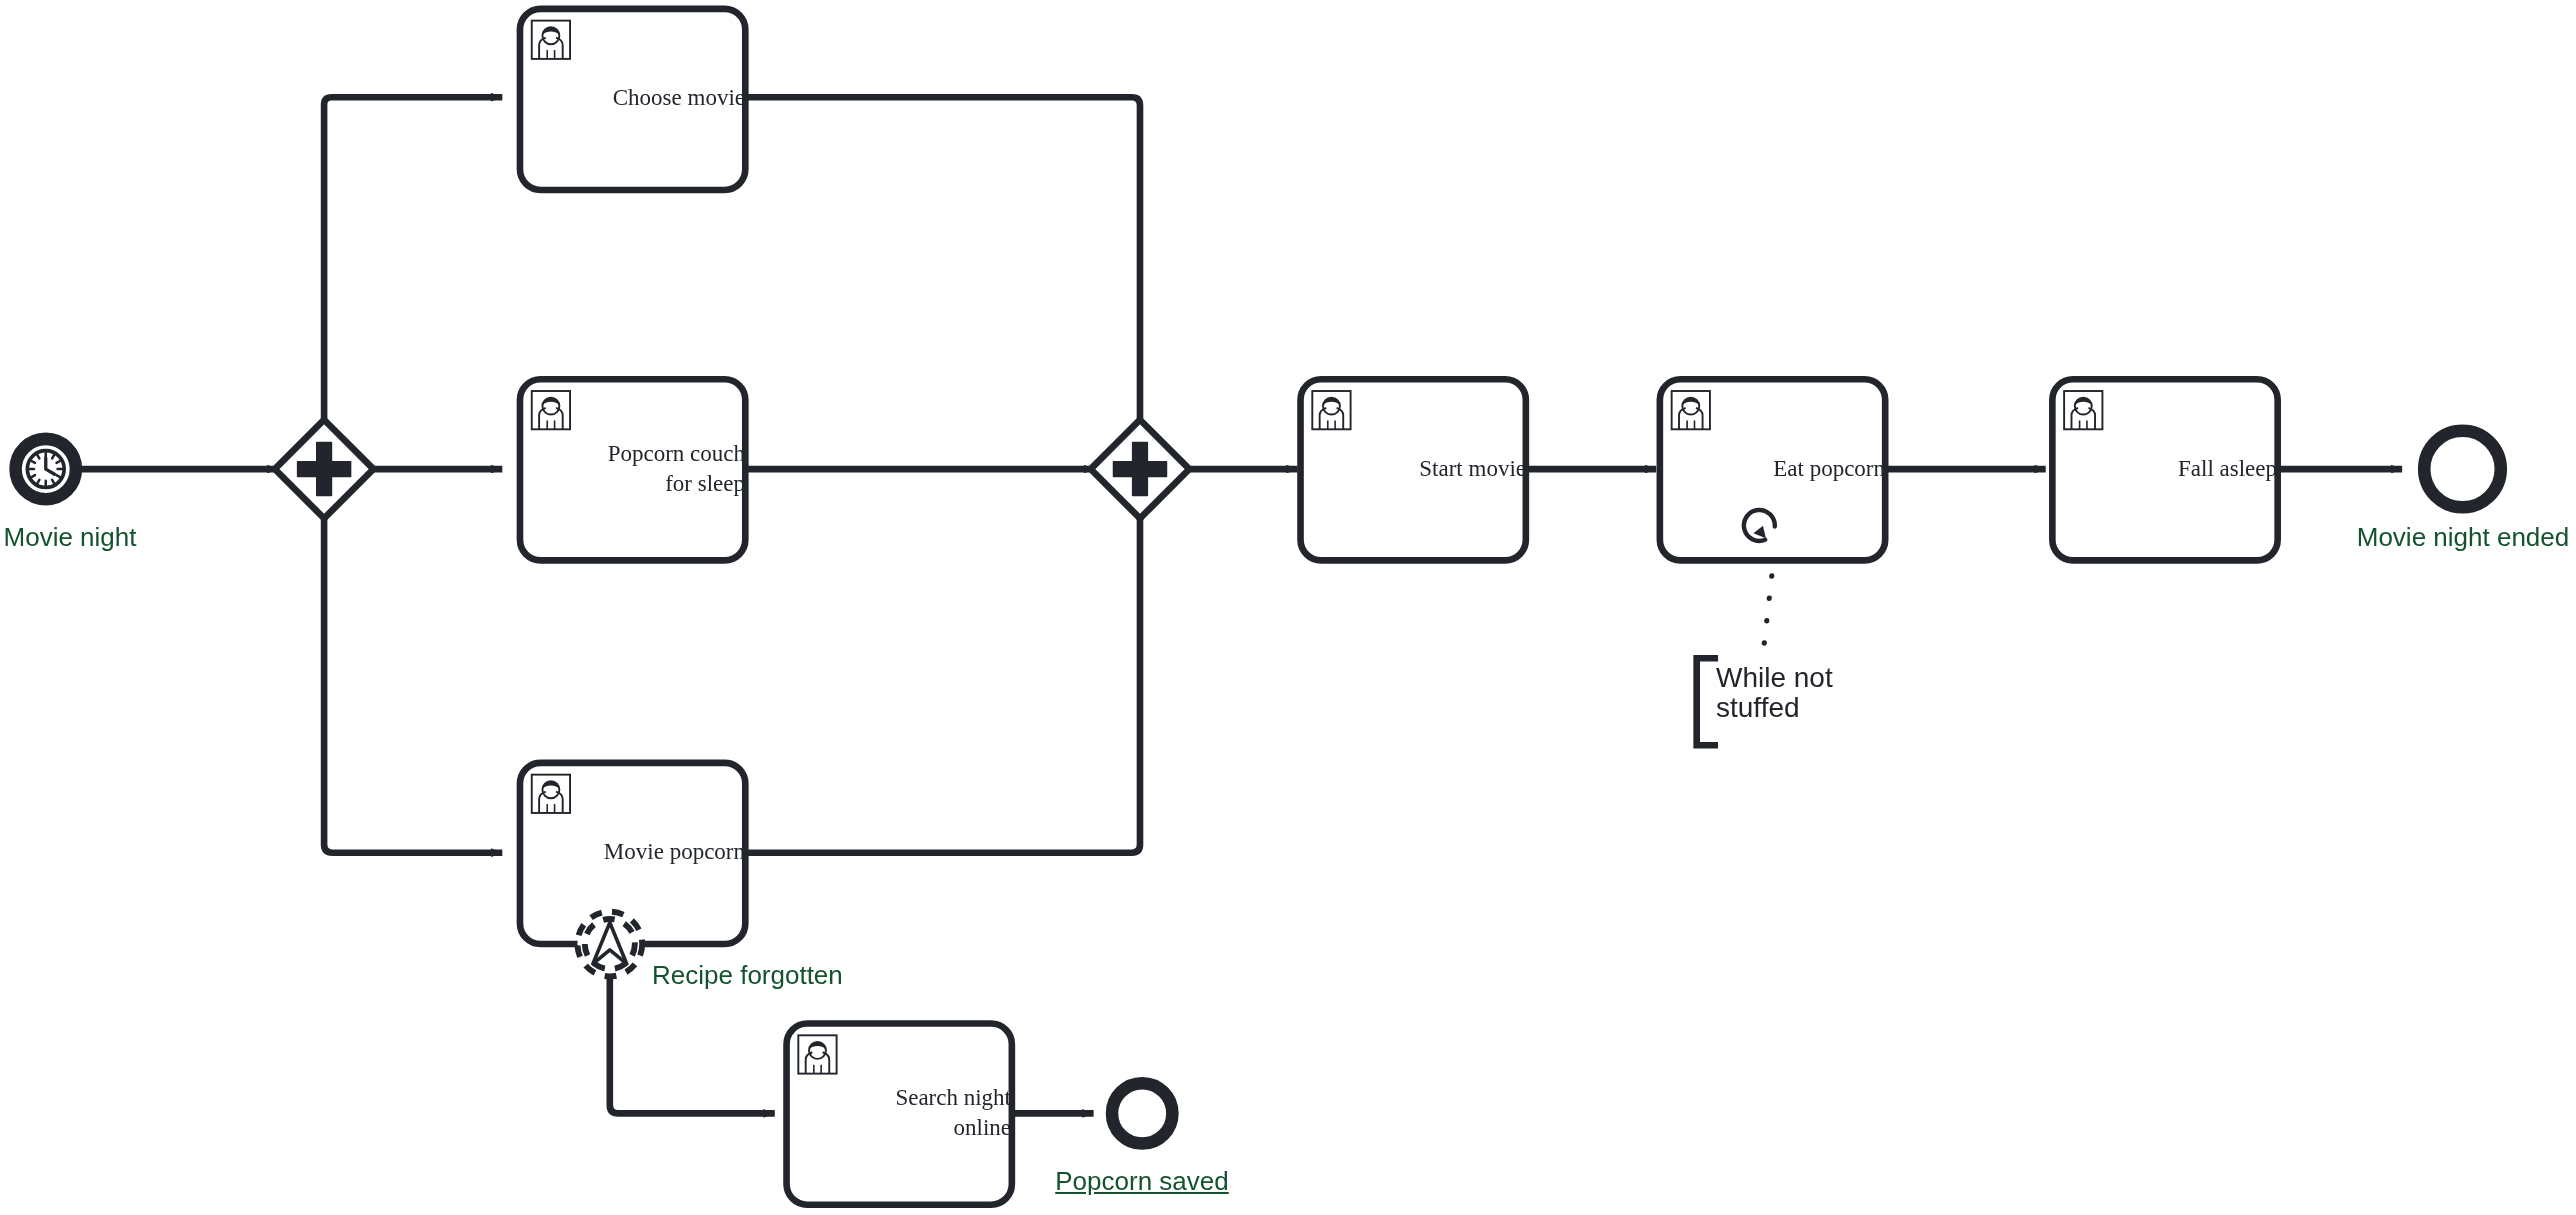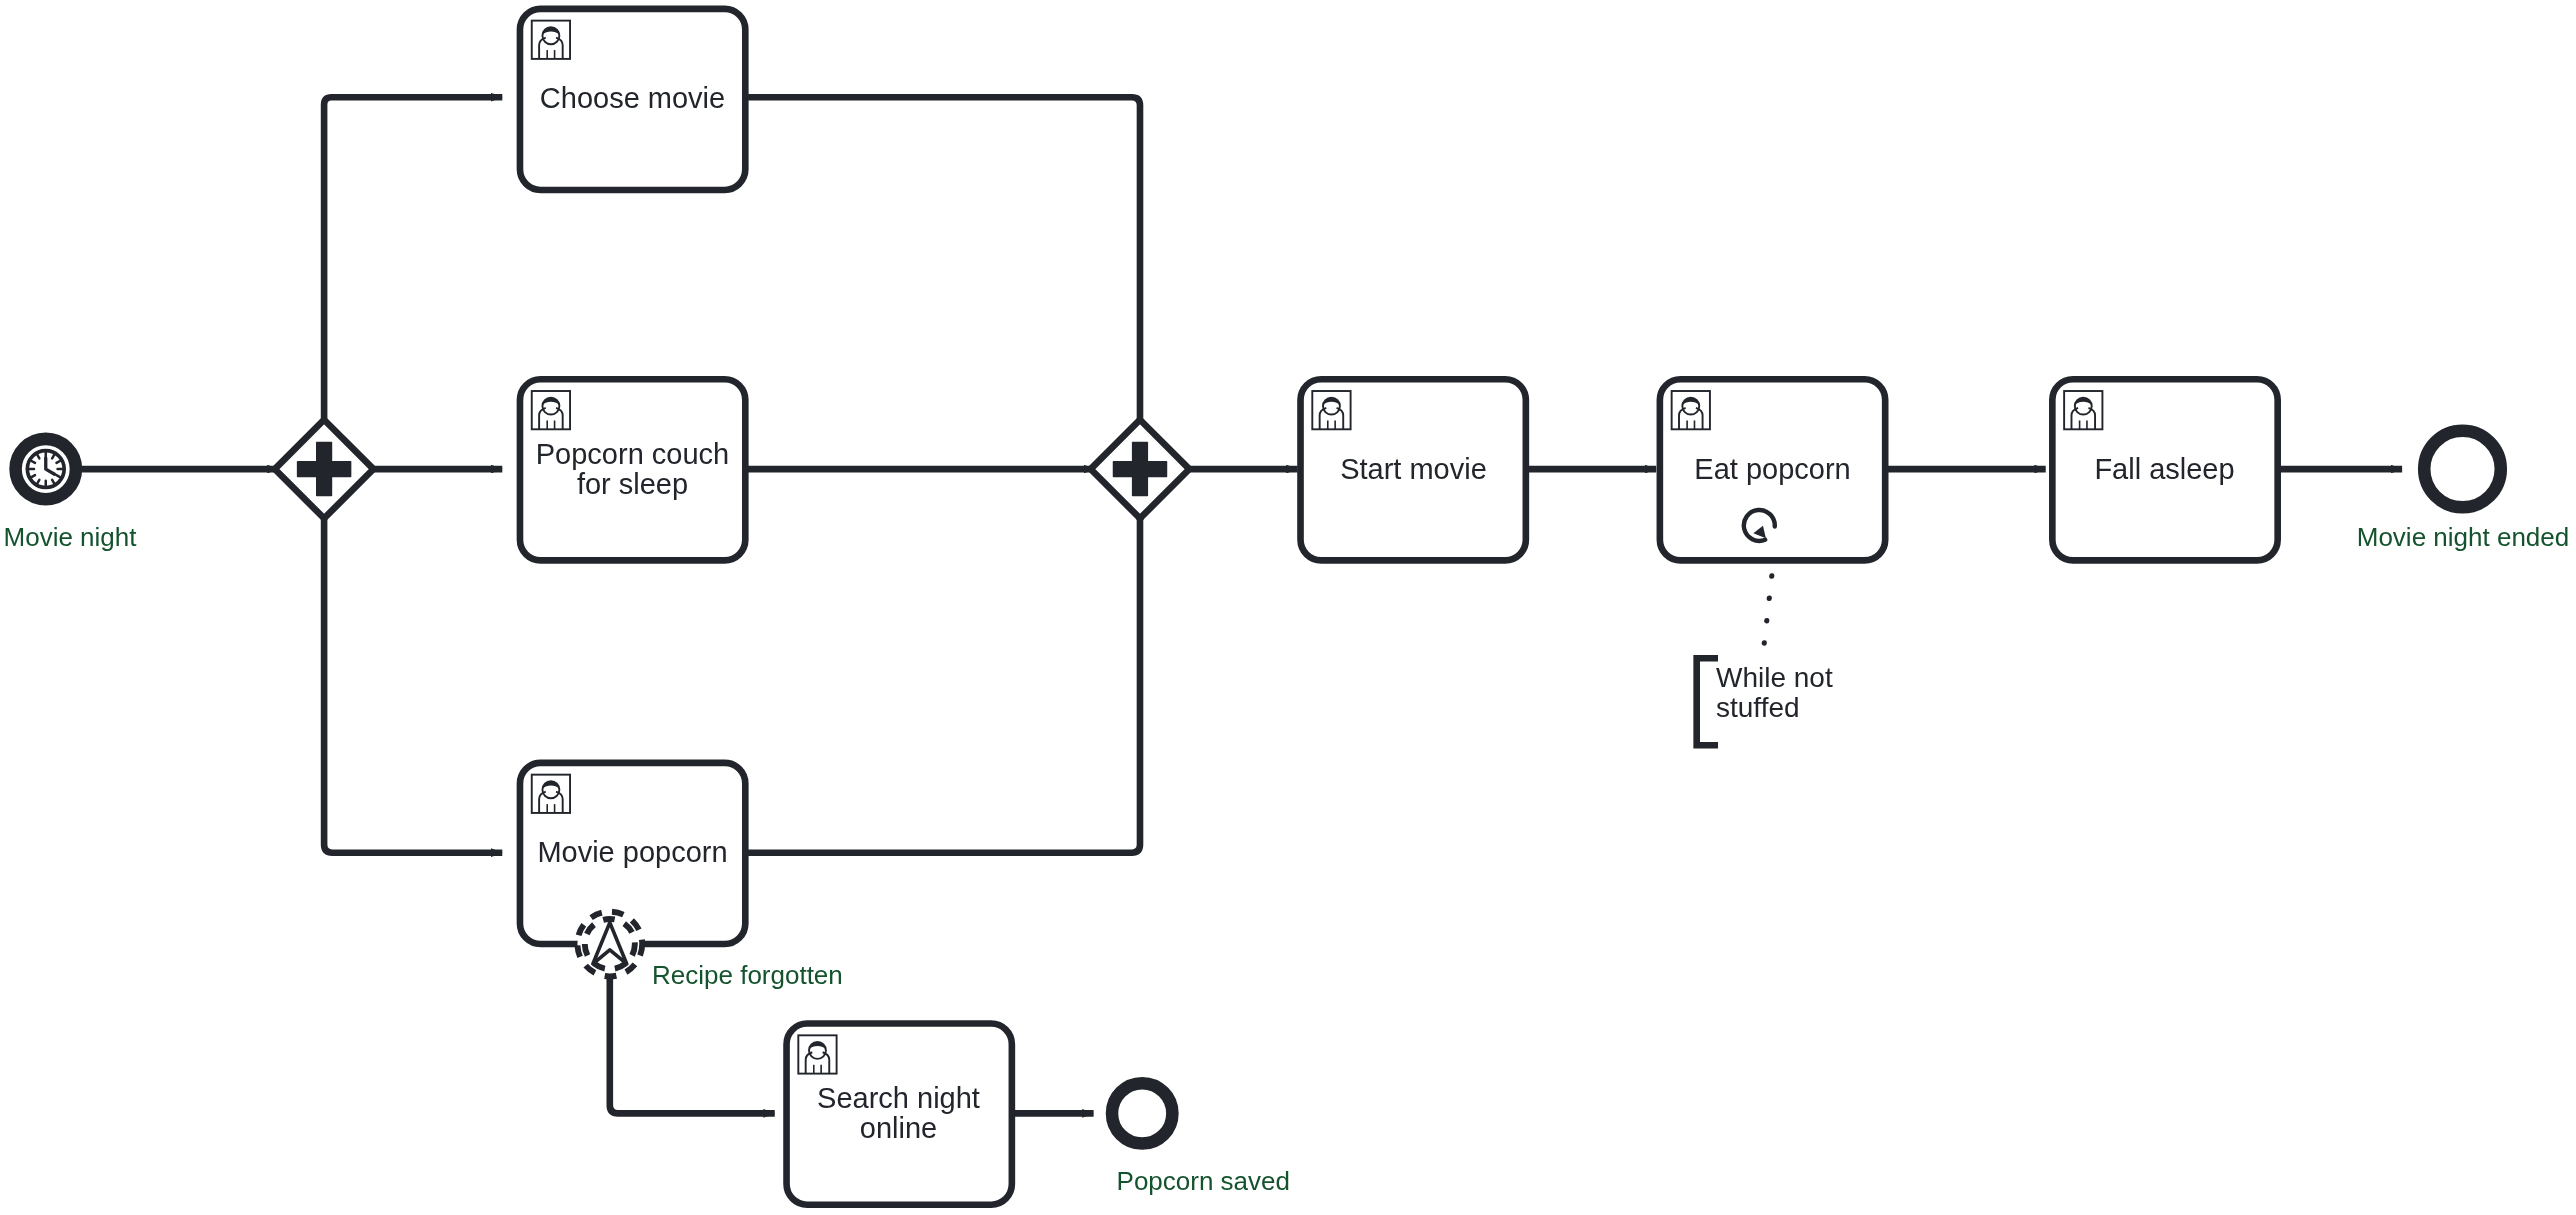--- a/index.html
+++ b/index.html
@@ -80,24 +80,24 @@
     position: absolute;
     color: #14532d;
     font-family: "Liberation Sans", sans-serif;
     font-size: 26px;
     line-height: 29.5px;
     white-space: pre;
   }
   .task-label {
     position: absolute;
     color: #22262c;
-    font-family: Liberation Sans, sans-serif;
-    font-size: 29px;
+    font-family: Liberation Serif, serif;
+    font-size: 23px;
     line-height: 30px;
-    text-align: center;
+    text-align: right;
     white-space: pre-line;
   }
   .anno-label {
     position: absolute;
     color: #22262c;
     font-family: "Liberation Sans", sans-serif;
     font-size: 28px;
     line-height: 30px;
     white-space: pre-line;
   }
@@ -307,16 +307,16 @@
   <div class="anno-label" style="left:1716px; top:663px; width:177px;">While not
 stuffed</div>
 
   <div class="task-label" style="left:2052px; top:454px; width:225px;">Fall asleep</div>
 
   <div class="lbl" style="left:2323px; top:523px; width:280px; text-align:center;">Movie night ended</div>
 
   <div class="task-label" style="left:786px; top:1083px; width:225px;">Search night
 online</div>
 
-  <div class="lbl" style="left:1084px; top:1167px; width:206px; text-align:right;">Popcorn saved</div>
+  <div class="lbl" style="left:1039px; top:1167px; width:206px; text-align:center;text-decoration:underline;">Popcorn saved</div>
 
 </div>
 
 
 </body></html>

